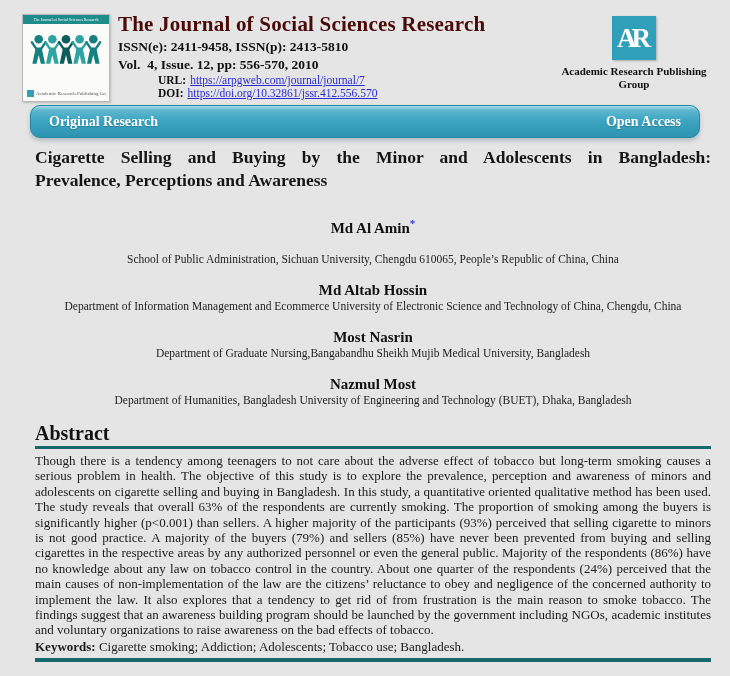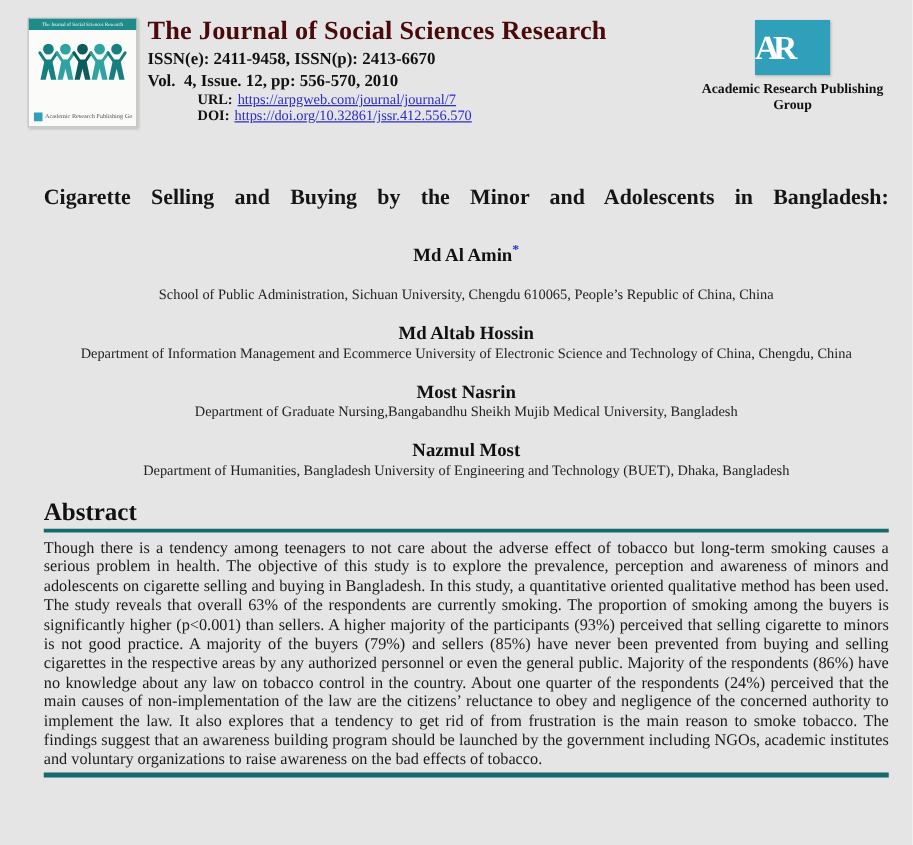--- a/index.html
+++ b/index.html
@@ -28,22 +28,22 @@
 
   .header-mid { position:absolute; left:118px; top:12px; width:450px; }
   .journal-title { font-size:21px; font-weight:bold; color:#4b0a0a; letter-spacing:.2px; }
   .issn-line, .vol-line { font-size:13.5px; font-weight:bold; color:#111; margin-top:2px; white-space:pre-wrap; }
   .link-row { font-size:11.5px; margin-top:1px; }
   .link-label { font-weight:bold; color:#111; margin-right:4px;margin-left:40px; }
   .doc-link { color:#2b2bcf; text-decoration:underline; }
 
   .publisher { position:absolute; left:558px; top:16px; width:152px; text-align:center; }
   .ar-box {
-    width:60px; height:44px; margin:0 auto; background:#2f9fba;
-    display:flex; align-items:center; justify-content:flex-start;
+    width:44px; height:44px; margin:0 auto; background:#2f9fba;
+    display:flex; align-items:center; justify-content:center;
     box-shadow:1px 1px 2px rgba(0,0,0,.25);
   }
   .ar-monogram {
     color:#fff; font-weight:bold; font-size:27px; letter-spacing:-5px;
     font-family:"Liberation Serif", serif; padding-right:5px;
   }
   .publisher-name { font-size:11px; font-weight:bold; line-height:1.18; margin-top:5px; color:#111; }
 
   
   .banner {
@@ -123,42 +123,47 @@
       </g>
     </svg>
     <div class="cover-footer">
       <span class="mini-box"></span>
       <span class="mini-text">Academic Research Publishing Group</span>
     </div>
   </div>
 
   <div class="header-mid">
     <div class="journal-title">The Journal of Social Sciences Research</div>
-    <div class="issn-line">ISSN(e): 2411-9458, ISSN(p): 2413-6670</div>
+    <div class="issn-line">ISSN(e): 2411-9458, ISSN(p): 2413-5810</div>
     <div class="vol-line">Vol.  4, Issue. 12, pp: 556-570, 2010</div>
     <div class="link-row">
       <span class="link-label">URL:</span><span class="doc-link">https://arpgweb.com/journal/journal/7</span>
     </div>
     <div class="link-row">
       <span class="link-label">DOI:</span><span class="doc-link">https://doi.org/10.32861/jssr.412.556.570</span>
     </div>
   </div>
 
   <div class="publisher">
     <div class="ar-box">
       <span class="ar-monogram">AR</span>
     </div>
     <div class="publisher-name">Academic Research Publishing Group</div>
   </div>
 
+  <div class="banner">
+    <span>Original Research</span>
+    <span>Open Access</span>
+  </div>
 
   <div class="body-content">
 
     <div class="article-title">
       <div class="title-l1">Cigarette Selling and Buying by the Minor and Adolescents in Bangladesh:</div>
+      <div class="title-l2">Prevalence, Perceptions and Awareness</div>
     </div>
 
     <div class="authors">
       <div class="author-block">
         <div class="author-name"><span>Md Al Amin</span><span class="author-marker">*</span></div>
       </div>
       <div class="author-block">
         <div class="author-aff">School of Public Administration, Sichuan University, Chengdu 610065, People’s Republic of China, China</div>
       </div>
       <div class="author-block">
@@ -172,17 +177,21 @@
       <div class="author-block">
         <div class="author-name">Nazmul Most</div>
         <div class="author-aff">Department of Humanities, Bangladesh University of Engineering and Technology (BUET), Dhaka, Bangladesh</div>
       </div>
     </div>
 
     <div class="abstract-sec">
       <div class="abstract-heading">Abstract</div>
       <div class="rule"></div>
       <div class="abstract-text">Though there is a tendency among teenagers to not care about the adverse effect of tobacco but long-term smoking causes a serious problem in health. The objective of this study is to explore the prevalence, perception and awareness of minors and adolescents on cigarette selling and buying in Bangladesh. In this study, a quantitative oriented qualitative method has been used. The study reveals that overall 63% of the respondents are currently smoking. The proportion of smoking among the buyers is significantly higher (p&lt;0.001) than sellers. A higher majority of the participants (93%) perceived that selling cigarette to minors is not good practice. A majority of the buyers (79%) and sellers (85%) have never been prevented from buying and selling cigarettes in the respective areas by any authorized personnel or even the general public. Majority of the respondents (86%) have no knowledge about any law on tobacco control in the country. About one quarter of the respondents (24%) perceived that the main causes of non-implementation of the law are the citizens’ reluctance to obey and negligence of the concerned authority to implement the law. It also explores that a tendency to get rid of from frustration is the main reason to smoke tobacco. The findings suggest that an awareness building program should be launched by the government including NGOs, academic institutes and voluntary organizations to raise awareness on the bad effects of tobacco.</div>
+      <div class="keywords-line">
+        <span class="keywords-label">Keywords:</span>
+        <span>Cigarette smoking; Addiction; Adolescents; Tobacco use; Bangladesh.</span>
+      </div>
       <div class="rule rule-bottom"></div>
     </div>
 
   </div>
 </div>
 
 </body></html>

